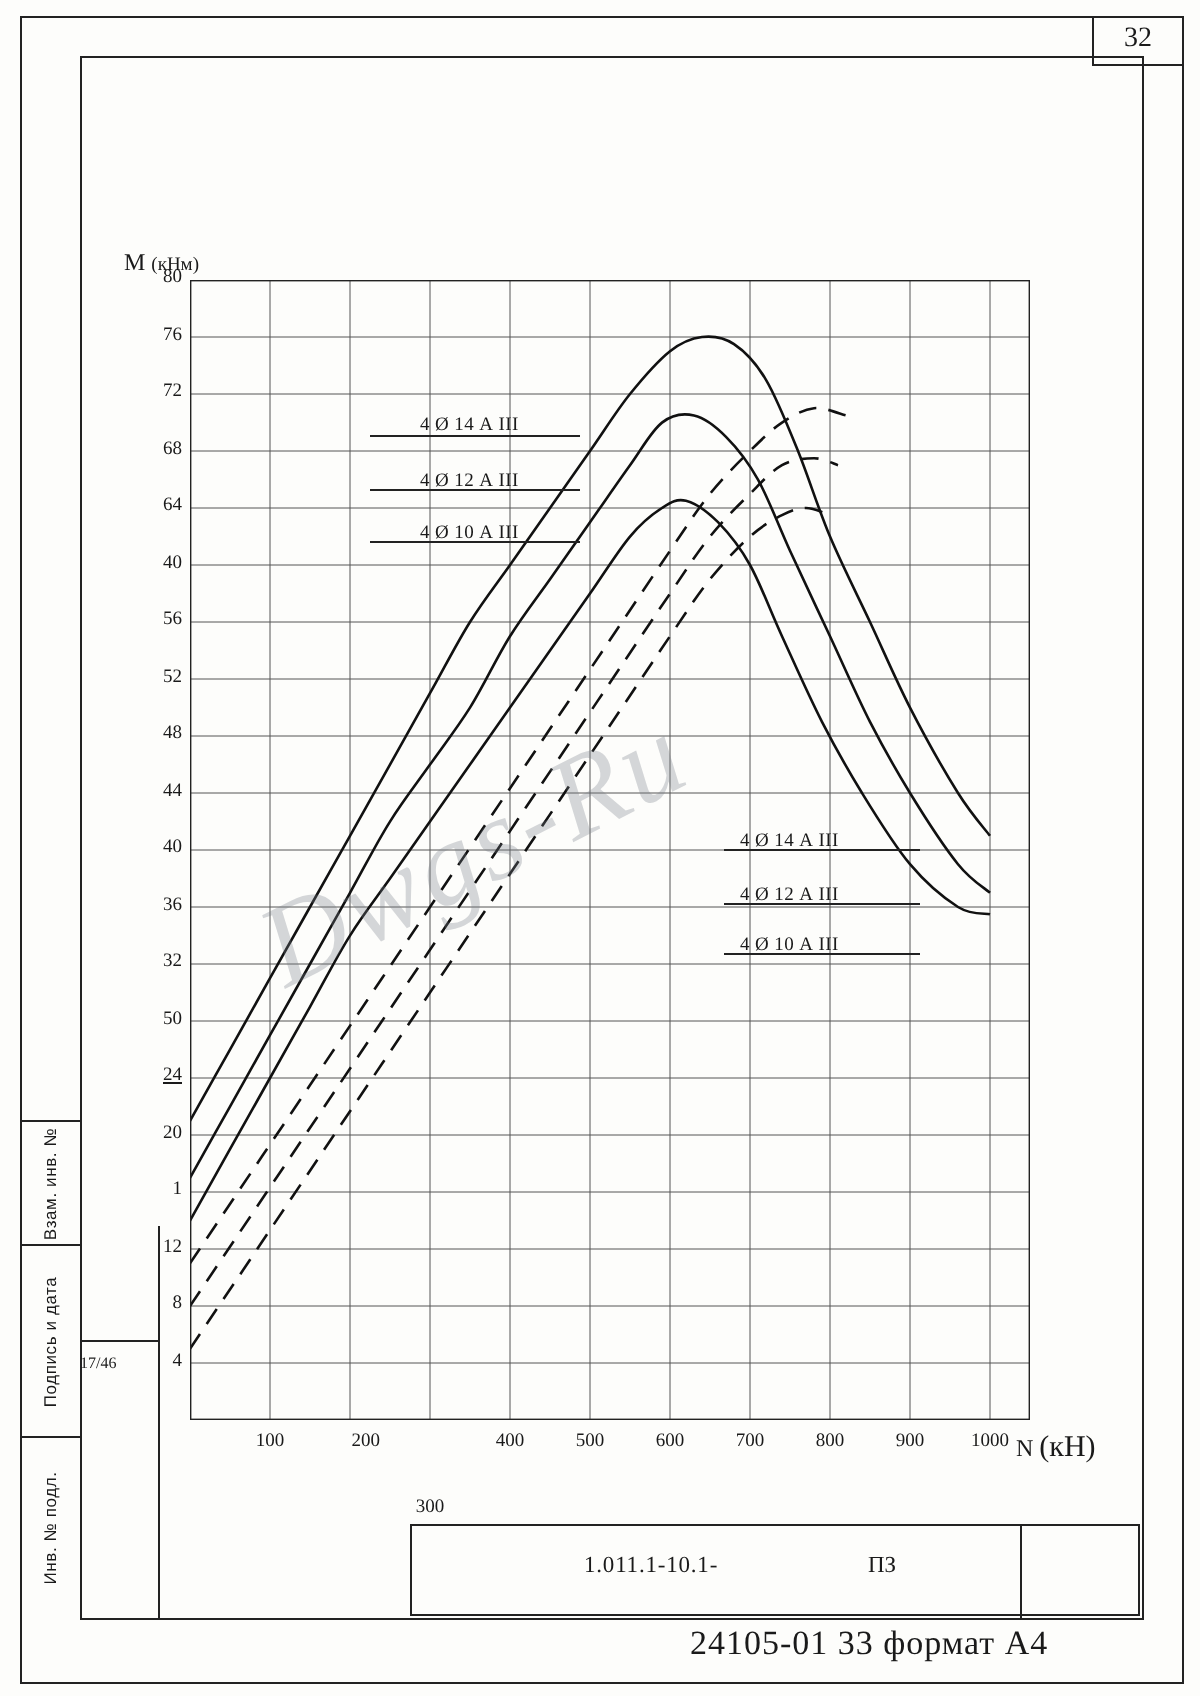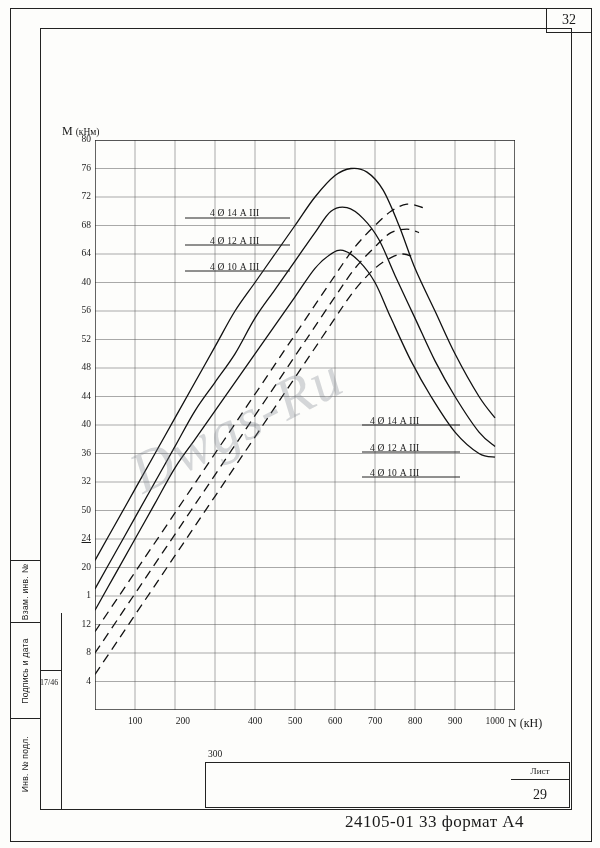--- a/index.html
+++ b/index.html
@@ -12,21 +12,21 @@
 
   
   .pagebox{position:absolute;left:546px;top:8px;width:44px;height:24px;border-left:1.4px solid #222;border-bottom:1.4px solid #222;
            display:flex;align-items:center;justify-content:center;font-size:14px;font-family:"Liberation Serif",serif;}
 
   
   .side-strip{position:absolute;left:10px;top:560px;width:30px;height:248px;border-top:1.2px solid #222;border-right:1.2px solid #222;}
   .side-cell{position:absolute;left:0;width:30px;border-bottom:1.2px solid #222;box-sizing:border-box;}
   .side-cell .vtext{position:absolute;left:50%;top:50%;transform:translate(-50%,-50%) rotate(-90deg);
         white-space:nowrap;font-size:8.5px;letter-spacing:.3px;font-family:"Liberation Sans",sans-serif;}
-  .side-sub{position:absolute;left:30px;width:22px;border-bottom:1.2px solid #222;border-right:1.2px solid #222;box-sizing:border-box;}
+  .side-sub{position:absolute;left:30px;width:40px;border-bottom:1.2px solid #222;border-right:1.2px solid #222;box-sizing:border-box;}
 
   
   .titleblock{position:absolute;left:205px;top:762px;width:365px;height:46px;border:1.3px solid #222;box-sizing:border-box;}
   .tb-left{position:absolute;left:0;top:0;width:305px;height:46px;border-right:1.3px solid #222;box-sizing:border-box;
            display:flex;align-items:center;}
   .tb-code{position:absolute;left:86px;top:14px;font-size:11.5px;letter-spacing:.4px;}
   .tb-pz{position:absolute;left:228px;top:14px;font-size:11.5px;}
   .tb-right{position:absolute;left:305px;top:0;width:58px;height:46px;}
   .tb-r-top{position:absolute;left:0;top:0;width:58px;height:17px;border-bottom:1.3px solid #222;box-sizing:border-box;
             display:flex;align-items:center;justify-content:center;font-size:9px;}
@@ -34,21 +34,21 @@
             font-size:14px;}
   .below-line{position:absolute;left:345px;top:812px;font-size:17px;letter-spacing:.5px;}
 
   
   #chart{position:absolute;left:40px;top:28px;width:530px;height:780px;}
   .chart-title{position:absolute;left:120px;top:62px;font-size:12.5px;letter-spacing:.6px;}
 
   .axis-m{position:absolute;left:22px;top:96px;font-size:12px;}
   .axis-m .unit{font-size:9.5px;}
   .axis-n{position:absolute;left:468px;top:688px;font-size:12px;}
-  .axis-n .unit{font-size:12px;}
+  .axis-n .unit{font-size:15px;}
 
   
   .plot{position:absolute;left:55px;top:112px;width:420px;height:570px;}
   .plot svg{display:block;}
 
   .ytick{position:absolute;width:26px;text-align:right;font-size:9.5px;font-family:"Liberation Serif",serif;}
   .xtick{position:absolute;text-align:center;width:30px;font-size:9.5px;font-family:"Liberation Serif",serif;}
 
   
   .lbl{position:absolute;font-size:9.5px;white-space:nowrap;font-family:"Liberation Serif",serif;letter-spacing:.2px;}
@@ -79,23 +79,23 @@
     <div class="side-cell" style="top:158px;height:90px;border-bottom:none;">
       <span class="vtext">Инв. № подл.</span>
     </div>
     <div class="side-sub" style="top:52px;height:58px;"></div>
     <div class="side-sub" style="top:110px;height:138px;border-bottom:none;">
       <span class="vtext" style="font-size:8px;">17/46</span>
     </div>
   </div>
 
   <div class="titleblock">
-    <div class="tb-right">
-      <div class="tb-r-top">Лист</div>
-      <div class="tb-r-bot">29</div>
+    <div class="tb-left">
+      <span class="tb-code">1.011.1-10.1-</span>
+      <span class="tb-pz">ПЗ</span>
     </div>
   </div>
   <div class="below-line">24105-01   33  формат А4</div>
 
   <div id="chart">
 
 
     <div class="axis-m">
       <span>M</span>
       <span class="unit">(кНм)</span>

